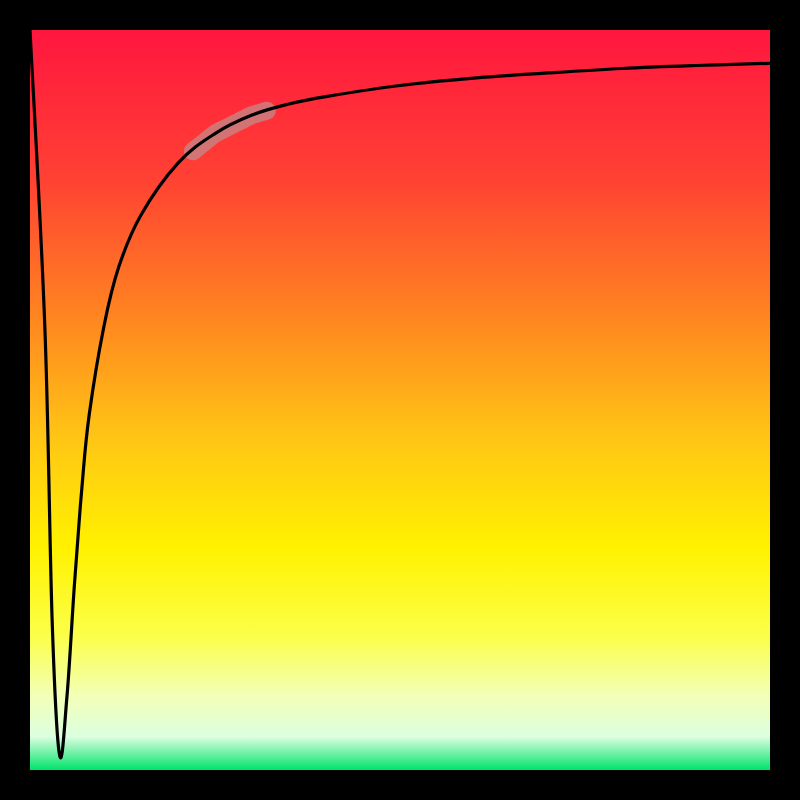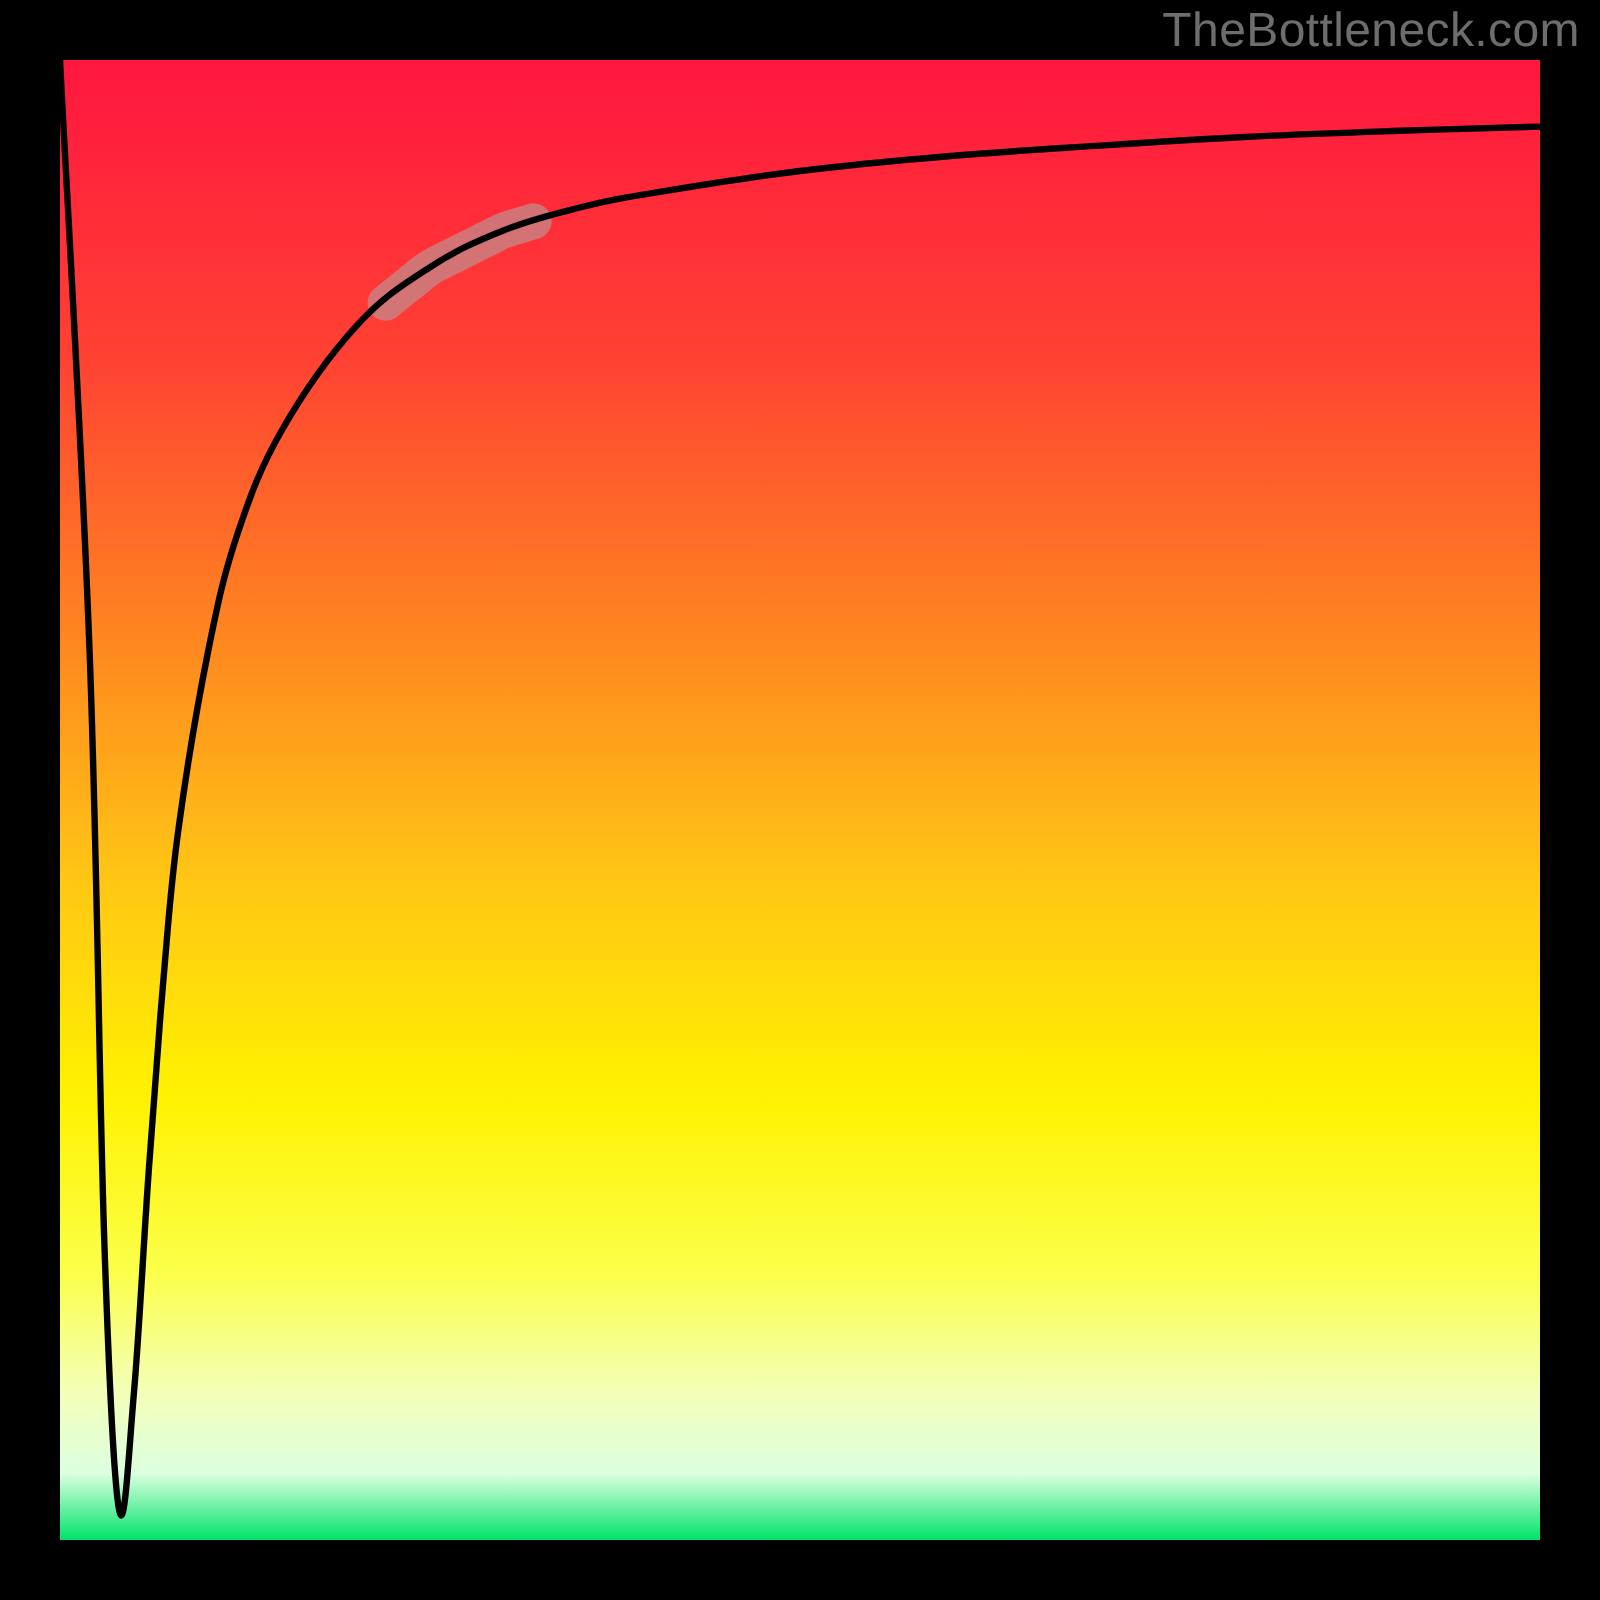--- a/index.html
+++ b/index.html
@@ -29,21 +29,20 @@
     position: absolute;
     top: 0; left: 0;
     width: 800px;
     height: 800px;
   }
 </style>
 </head>
 <body>
 
 <div class="chart-wrap">
-  <div class="watermark">TheBottleneck.com</div>
   <svg class="chart" viewBox="0 0 800 800">
     <defs>
       <linearGradient id="bg-grad" x1="0" y1="0" x2="0" y2="1">
           <stop offset="0.0%" stop-color="#ff163f"></stop>
           <stop offset="20.0%" stop-color="#ff4133"></stop>
           <stop offset="40.0%" stop-color="#ff8a1f"></stop>
           <stop offset="55.0%" stop-color="#ffc515"></stop>
           <stop offset="70.0%" stop-color="#fff200"></stop>
           <stop offset="82.0%" stop-color="#fbff4a"></stop>
           <stop offset="90.0%" stop-color="#f3ffb8"></stop>

